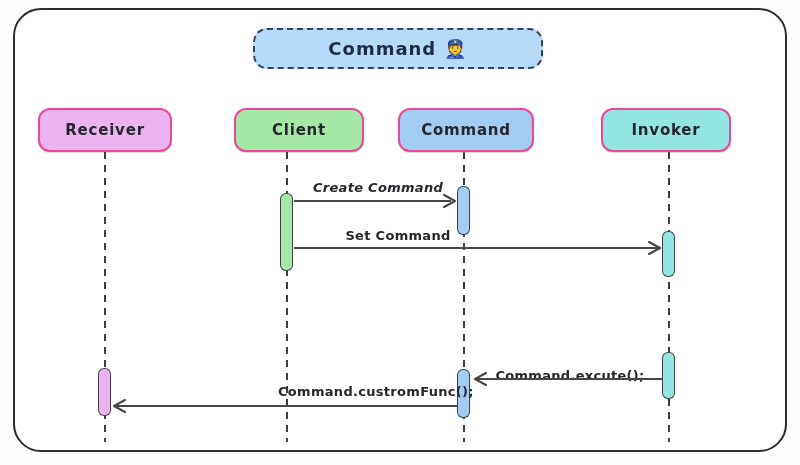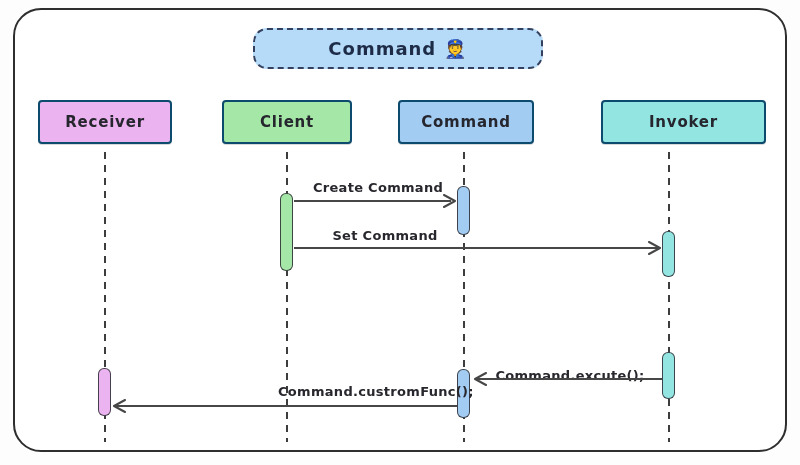--- a/index.html
+++ b/index.html
@@ -25,33 +25,33 @@
     border: 2.5px dashed #33415e;
     border-radius: 14px;
     display: flex; align-items: center; justify-content: center;
     gap: 8px;
     font-size: 18px; font-weight: 700;
     letter-spacing: 1px;
     color: #1d2b47;
   }
   .participant {
     position: absolute;
-    top: 100px; height: 44px;
-    border: 2px solid #0c4a6e;
-    border-radius: 4px;
+    top: 108px; height: 44px;
+    border: 2px solid #ec4899;
+    border-radius: 12px;
     display: flex; align-items: center; justify-content: center;
     font-size: 15px; font-weight: 700;
     letter-spacing: 0.8px;
     color: #26262e;
     box-shadow: 0 1px 0 rgba(0,0,0,0.15);
   }
   .p-receiver { left: 38px;  width: 134px; }
   .p-client   { left: 222px; width: 130px; }
   .p-command  { left: 398px; width: 136px; }
-  .p-invoker  { left: 601px; width: 165px; }
+  .p-invoker  { left: 601px; width: 130px; }
 
   .lifeline {
     position: absolute;
     top: 152px; height: 290px;
     width: 2px;
     background: repeating-linear-gradient(to bottom, #3d3d3d 0 7px, transparent 7px 13px);
   }
   .ll-receiver { left: 104px; }
   .ll-client   { left: 286px; }
   .ll-command  { left: 463px; }
@@ -71,22 +71,22 @@
   .act-receiver  { left: 98px;  top: 368px; height: 48px; }
 
   .msg-label {
     position: absolute;
     font-size: 13px; font-weight: 600;
     letter-spacing: 0.3px;
     color: #27272d;
     text-align: center;
     white-space: nowrap;
   }
-  .lbl-1 { left: 298px; top: 180px; width: 160px; }
-  .lbl-2 { left: 310px; top: 228px; width: 150px; }
+  .lbl-1 { left: 298px; top: 180px; width: 160px; font-style: italic; }
+  .lbl-2 { left: 323px; top: 228px; width: 150px; }
   .lbl-3 { left: 495px; top: 368px; width: 150px; }
   .lbl-4 { left: 278px; top: 384px; width: 178px; }
 
   .msg-line {
     position: absolute;
     height: 2px;
     background: #474747;
   }
   .line-1 { left: 294px; top: 200px; width: 157px; }
   .line-2 { left: 294px; top: 247px; width: 364px; }
@@ -106,21 +106,21 @@
 <div class="frame"></div>
 
 <div class="title-box" style="background: rgb(181, 219, 249);">
   <span>Command</span>
   <span>👮</span>
 </div>
 
 <div class="participant p-receiver" style="background: rgb(236, 179, 241);">
   <span>Receiver</span>
 </div>
-<div class="participant p-client" style="background: rgb(165, 231, 166);">
+<div class="participant p-client" style="background: rgb(165, 231, 166); margin-left: 12px;">
   <span>Client</span>
 </div>
 <div class="participant p-command" style="background: rgb(163, 204, 243);">
   <span>Command</span>
 </div>
 <div class="participant p-invoker" style="background: rgb(147, 229, 226);">
   <span>Invoker</span>
 </div>
 
 <div class="lifeline ll-receiver"></div>

